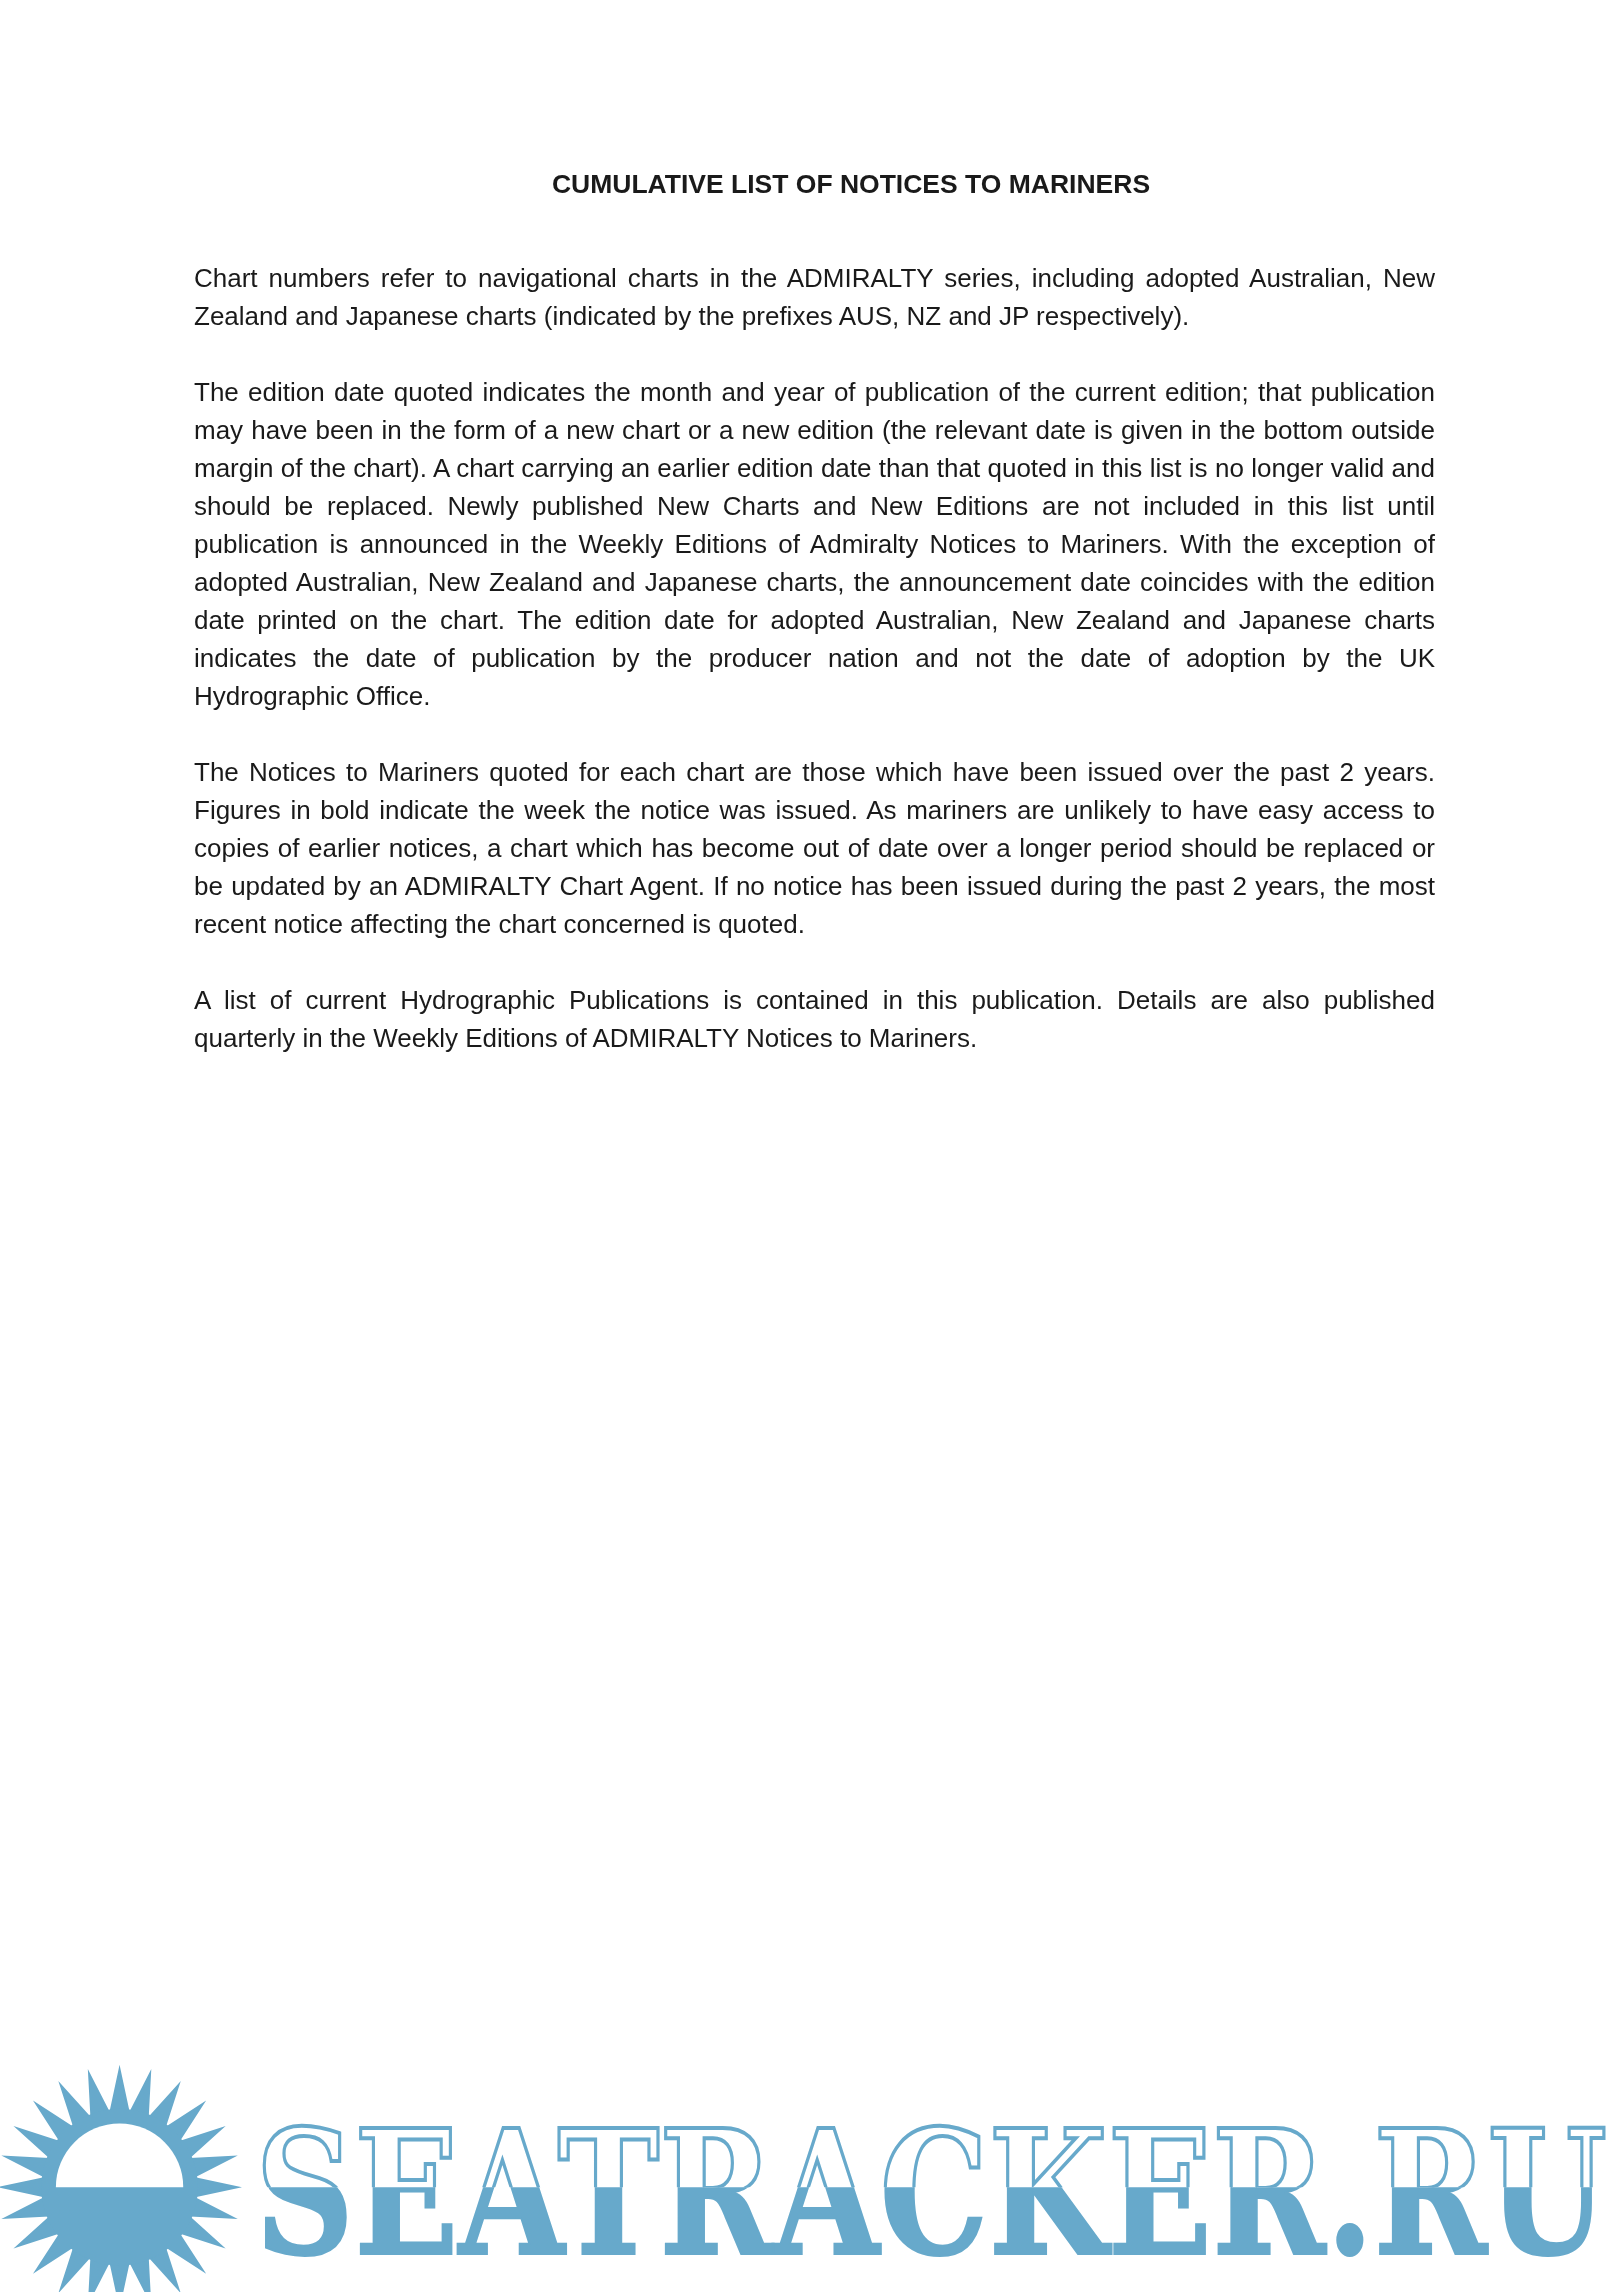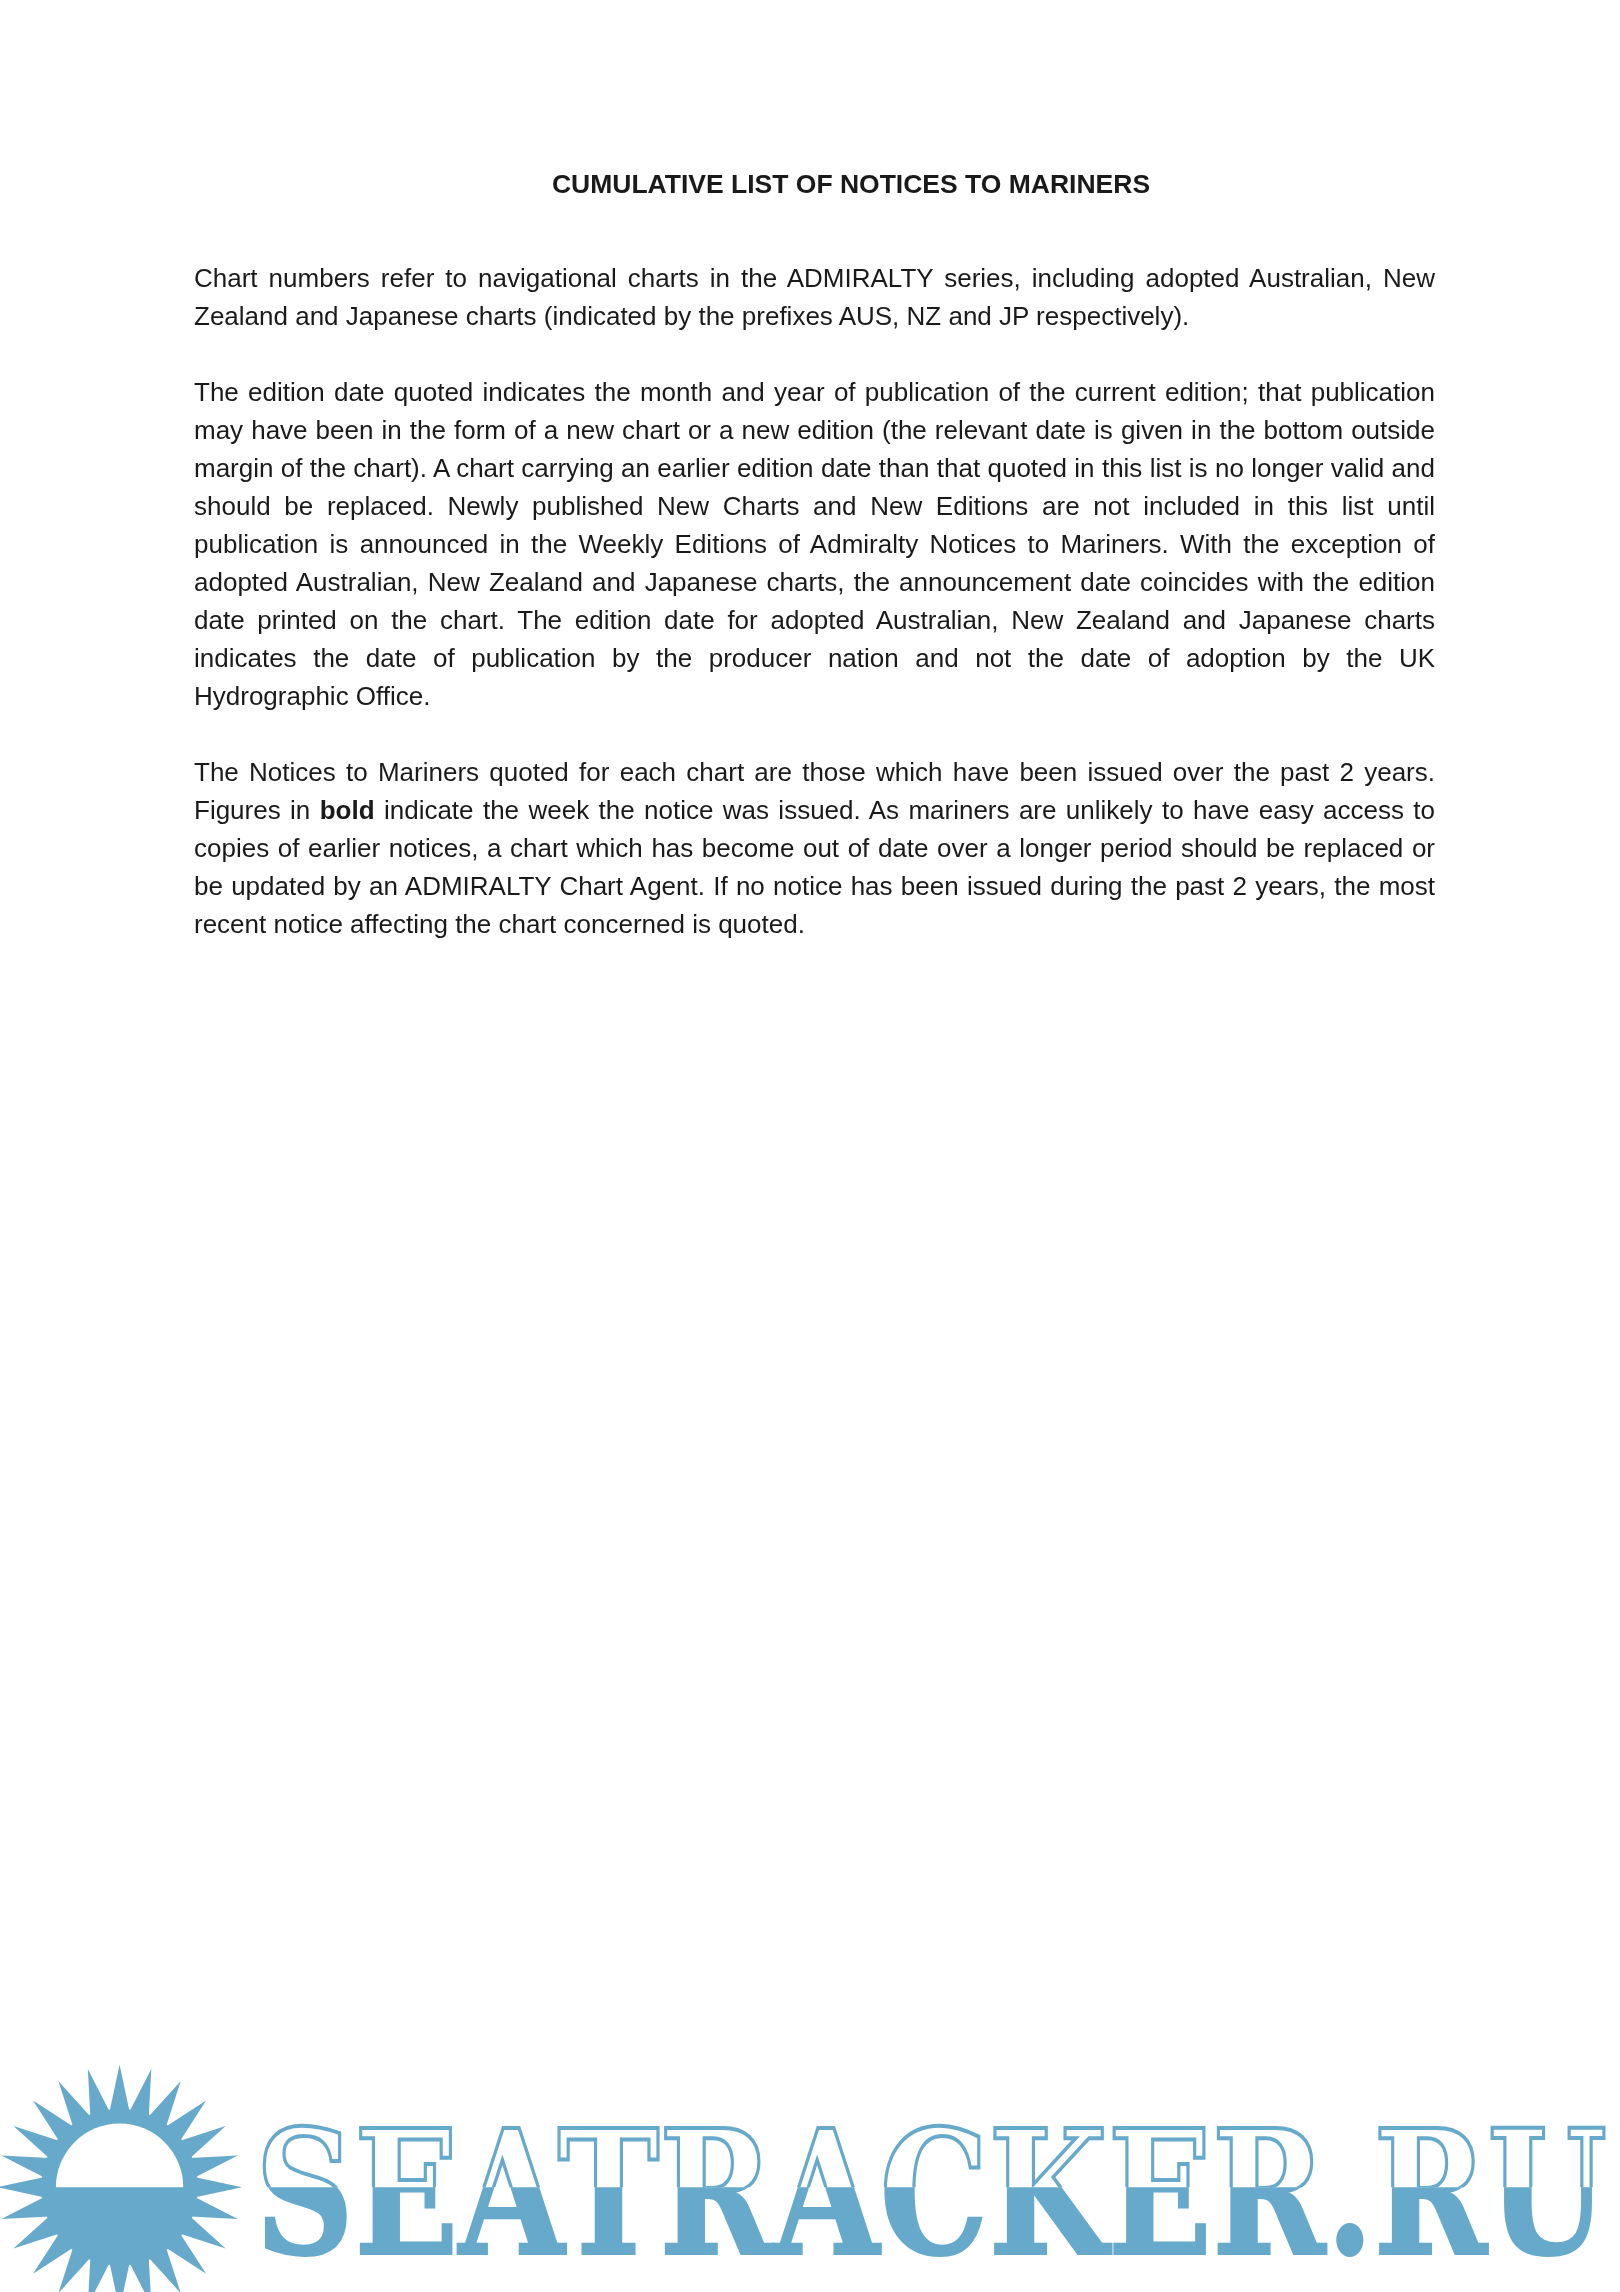--- a/index.html
+++ b/index.html
@@ -2,32 +2,33 @@
 <html><head>
 <meta charset="utf-8">
 <style>
   html, body { margin: 0; padding: 0; background: #ffffff; }
   body { width: 1620px; height: 2293px; position: relative; overflow: hidden;
          font-family: "Liberation Sans", sans-serif; color: #1a1a1a; }
   .title { position: absolute; top: 169px; left: 0; width: 1620px; text-align: center;
            font-weight: bold; font-size: 26.5px; letter-spacing: 0px; margin-left: 41px; }
   .body-text { position: absolute; left: 194px; width: 1241px; top: 259px; }
   .para { font-size: 26px; line-height: 38px; text-align: justify; margin: 0 0 38px 0; }
-  .para b { font-weight: bold; margin-top: 33px; }
+  .para b { font-weight: normal; margin-top: 33px; }
   .logo { position: absolute; left: 0; top: 2053px; width: 1319px; height: 239px; }
 </style>
 </head>
 <body>
 
 <div class="title">CUMULATIVE LIST OF NOTICES TO MARINERS</div>
 
 <div class="body-text">
   <p class="para">Chart numbers refer to navigational charts in the ADMIRALTY series, including adopted Australian, New Zealand and Japanese charts (indicated by the prefixes AUS, NZ and JP respectively).</p>
   <p class="para">The edition date quoted indicates the month and year of publication of the current edition; that publication may have been in the form of a new chart or a new edition (the relevant date is given in the bottom outside margin of the chart). A chart carrying an earlier edition date than that quoted in this list is no longer valid and should be replaced. Newly published New Charts and New Editions are not included in this list until publication is announced in the Weekly Editions of Admiralty Notices to Mariners. With the exception of adopted Australian, New Zealand and Japanese charts, the announcement date coincides with the edition date printed on the chart. The edition date for adopted Australian, New Zealand and Japanese charts indicates the date of publication by the producer nation and not the date of adoption by the UK Hydrographic Office.</p>
   <p class="para"><span>The Notices to Mariners quoted for each chart are those which have been issued over the past 2 years. Figures in </span><b>bold</b><span> indicate the week the notice was issued.  As mariners are unlikely to have easy access to copies of earlier notices, a chart which has become out of date over a longer period should be replaced or be updated by an ADMIRALTY Chart Agent. If no notice has been issued during the past 2 years, the most recent notice affecting the chart concerned is quoted.</span></p>
+  <p class="para">A list of current Hydrographic Publications is contained in this publication. Details are also published quarterly in the Weekly Editions of ADMIRALTY Notices to Mariners.</p>
 </div>
 
 <div class="logo">
   <svg width="245" height="239" viewBox="0 0 250 244" style="position:absolute;left:0;top:0;">
     <g id="sun" fill="#67a9cb">
         <polygon points="122.0,12.0 132.2,59.7 154.4,16.3 151.8,64.9 184.5,28.7 169.5,75.1 210.4,48.6 183.9,89.5 230.3,74.5 194.1,107.2 242.7,104.6 199.3,126.8 247.0,137.0 199.3,147.2 242.7,169.4 194.1,166.8 230.3,199.5 183.9,184.5 210.4,225.4 169.5,198.9 184.5,245.3 151.8,209.1 154.4,257.7 132.2,214.3 122.0,262.0 111.8,214.3 89.6,257.7 92.2,209.1 59.5,245.3 74.5,198.9 33.6,225.4 60.1,184.5 13.7,199.5 49.9,166.8 1.3,169.4 44.7,147.2 -3.0,137.0 44.7,126.8 1.3,104.6 49.9,107.2 13.7,74.5 60.1,89.5 33.6,48.6 74.5,75.1 59.5,28.7 92.2,64.9 89.6,16.3 111.8,59.7" fill="#67a9cb"></polygon>
         <circle cx="122" cy="137" r="80" fill="#67a9cb"></circle>
       </g>
 
   <path d="M 57 137 A 65 65 0 0 1 187 137 Z" fill="#ffffff"></path>

